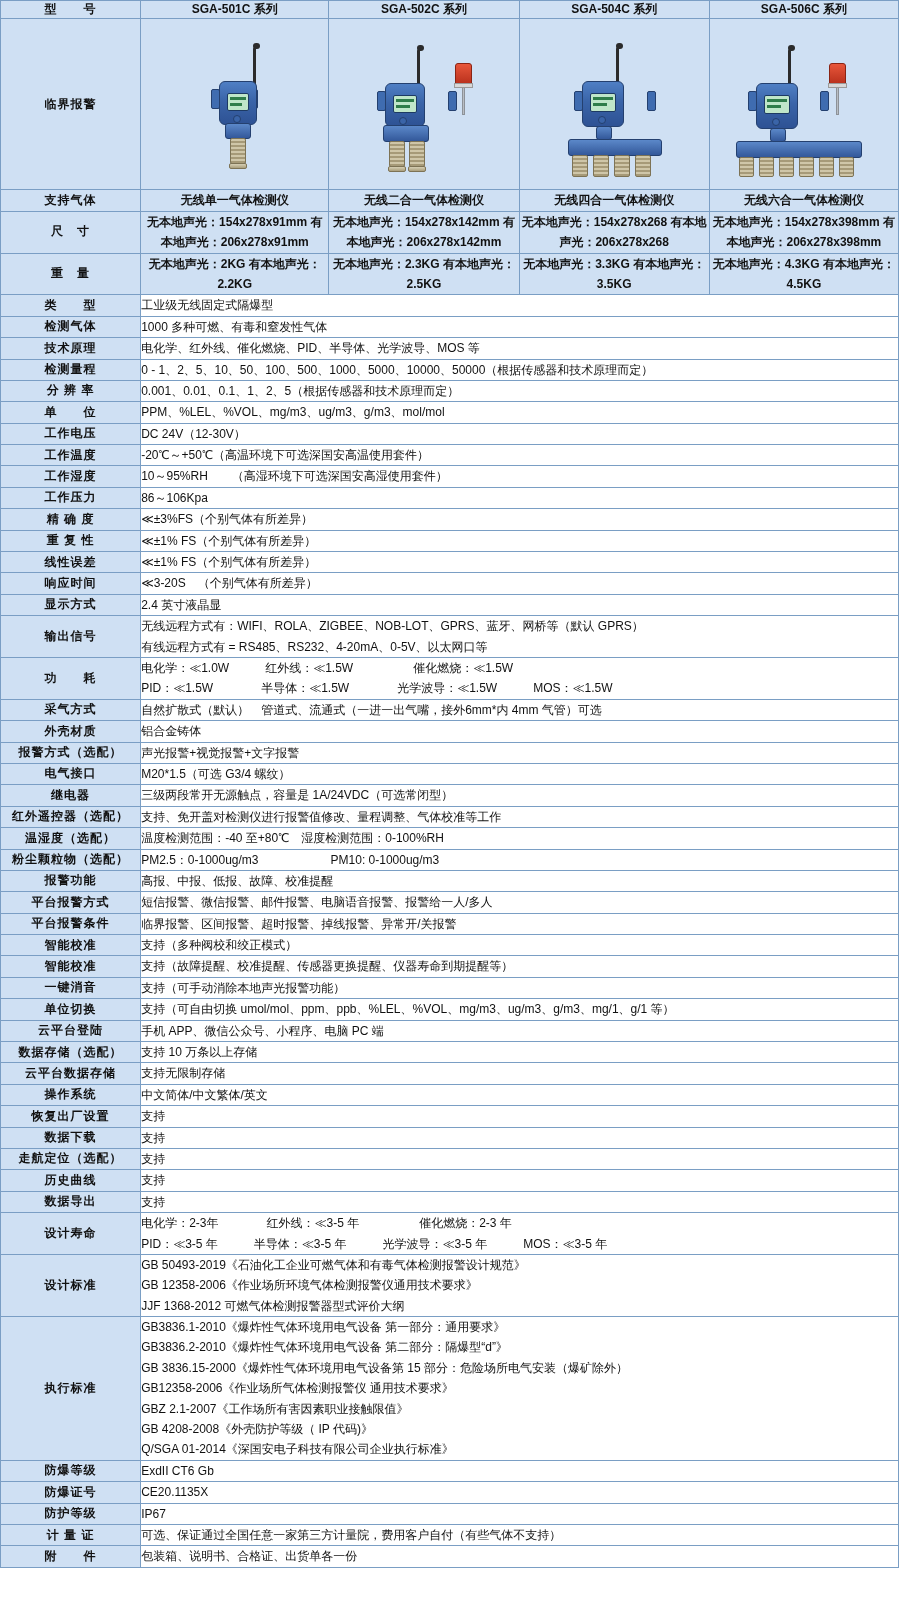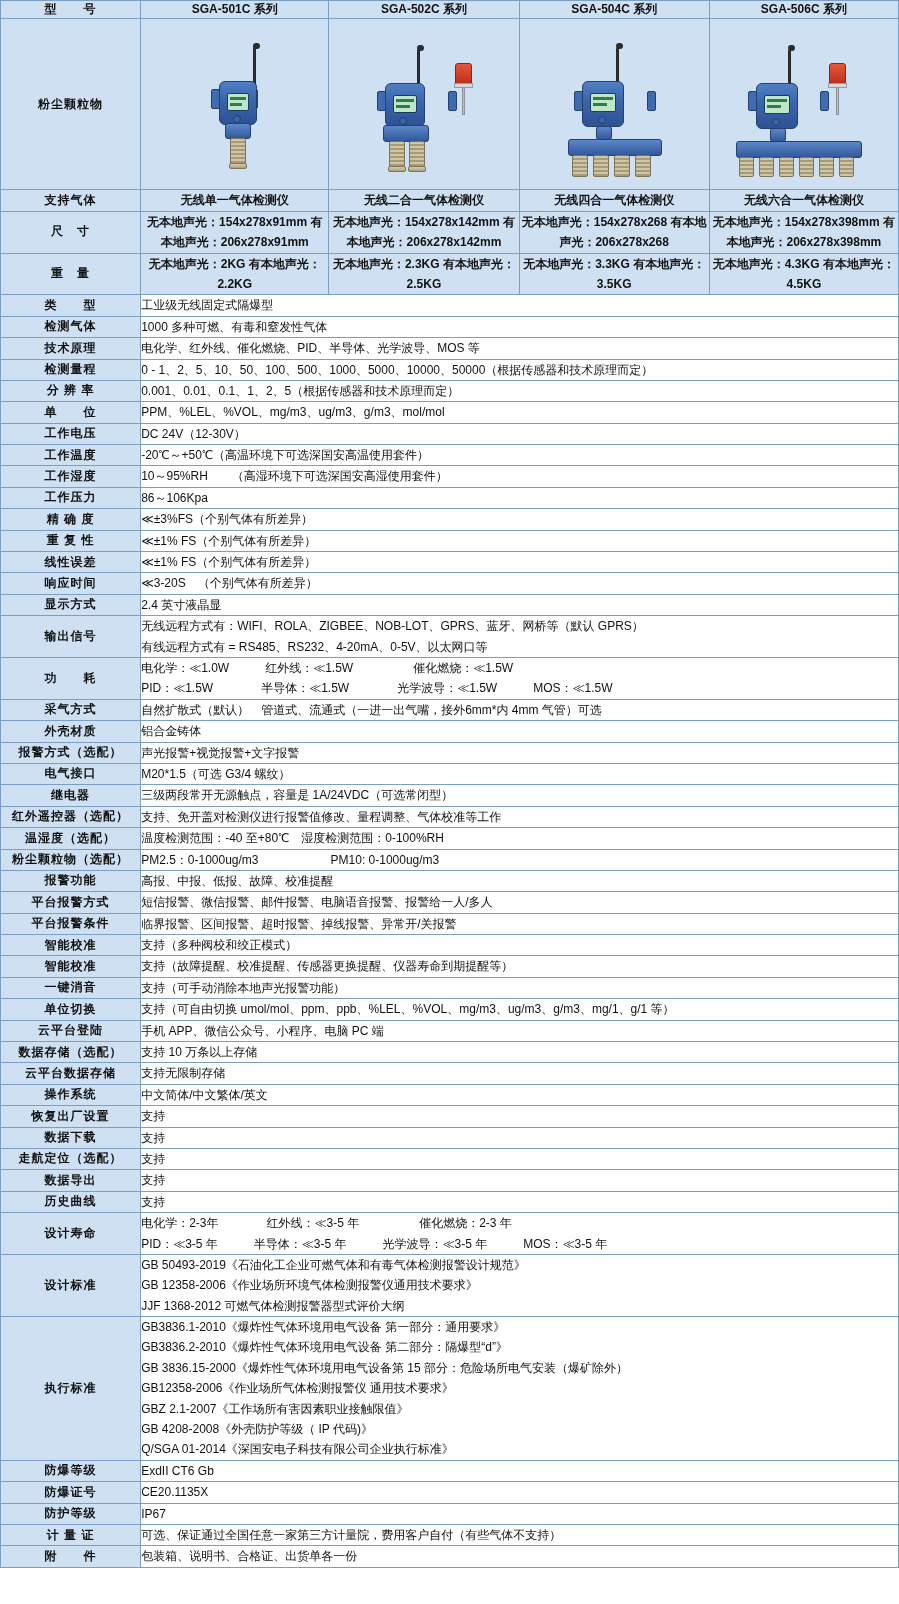--- a/index.html
+++ b/index.html
@@ -165,21 +165,21 @@
 
       <tr>
         <td class="lbl">型　　号</td>
         <td class="modelhead">SGA-501C 系列</td>
         <td class="modelhead">SGA-502C 系列</td>
         <td class="modelhead">SGA-504C 系列</td>
         <td class="modelhead">SGA-506C 系列</td>
       </tr>
 
       <tr>
-        <td class="lbl">粉尘颗粒物</td>
+        <td class="lbl">临界报警</td>
 
         <td class="imgcell">
           <div class="device">
             <div class="antenna" style="left:112px; top:28px; height:50px;"></div>
             <div class="antenna" style="left:112px; top:24px; width:7px; height:6px; border-radius:3px;"></div>
             <div class="lugs" style="left:70px; top:70px; width:9px; height:20px;"></div>
             <div class="lugs" style="right:70px; top:70px; width:9px; height:20px;"></div>
             <div class="body" style="left:78px; top:62px; width:38px; height:44px;"></div>
             <div class="screen" style="left:86px; top:74px; width:22px; height:18px;">
               <div class="bars"></div>
@@ -541,27 +541,27 @@
             <span class="ln">支持</span>
           </td>
         </tr>
         <tr>
           <td class="lbl">走航定位（选配）</td>
           <td class="vw" colspan="4">
             <span class="ln">支持</span>
           </td>
         </tr>
         <tr>
+          <td class="lbl">历史曲线</td>
+          <td class="vw" colspan="4">
+            <span class="ln">支持</span>
+          </td>
+        </tr>
+        <tr>
           <td class="lbl">数据导出</td>
-          <td class="vw" colspan="4">
-            <span class="ln">支持</span>
-          </td>
-        </tr>
-        <tr>
-          <td class="lbl">历史曲线</td>
           <td class="vw" colspan="4">
             <span class="ln">支持</span>
           </td>
         </tr>
         <tr>
           <td class="lbl">设计寿命</td>
           <td class="vw" colspan="4">
             <span class="ln">电化学：2-3年　　　　红外线：≪3-5 年　　　　　催化燃烧：2-3 年</span>
             <span class="ln">PID：≪3-5 年　　　半导体：≪3-5 年　　　光学波导：≪3-5 年　　　MOS：≪3-5 年</span>
           </td>

